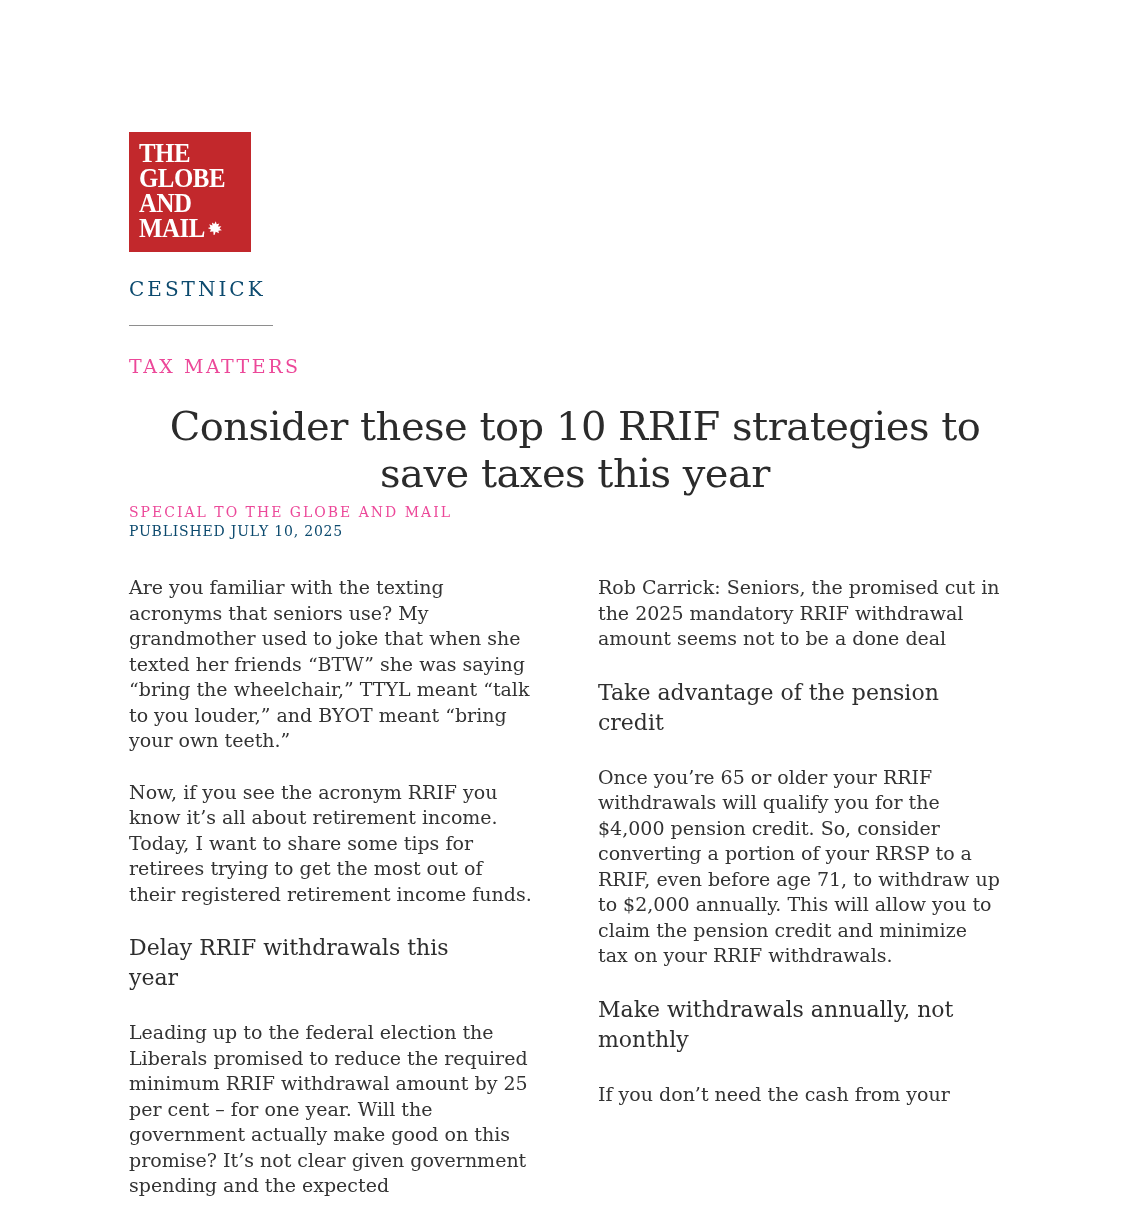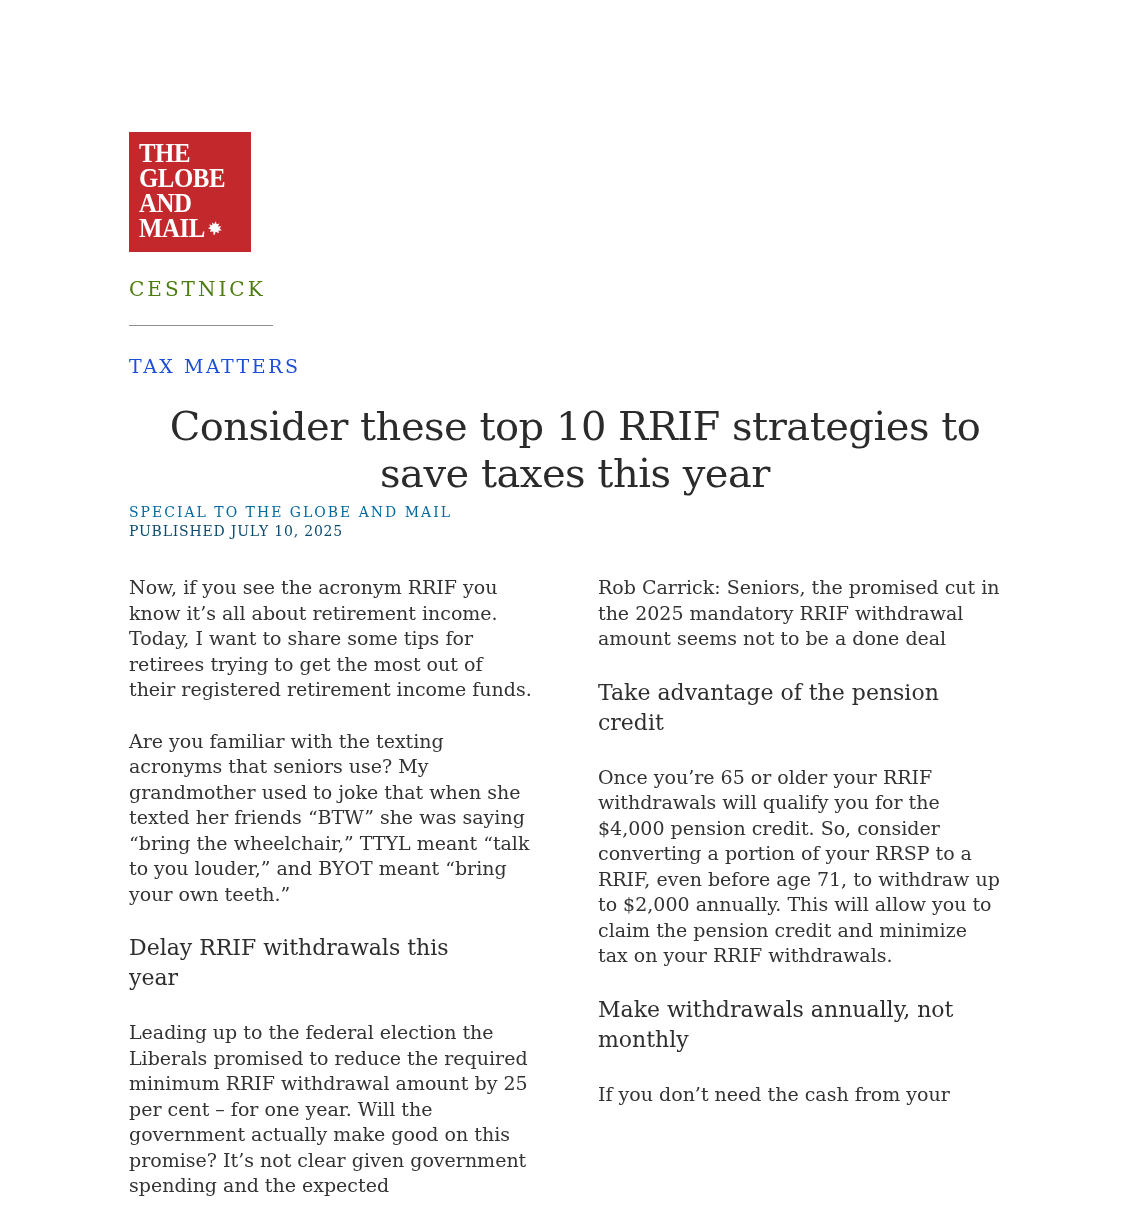--- a/index.html
+++ b/index.html
@@ -17,34 +17,34 @@
   .logo-line {
     display:block; color:#ffffff; font-family:"Liberation Serif", serif;
     font-weight:700; font-size:27px; line-height:25px; letter-spacing:-0.5px;
     transform:scaleX(0.92); transform-origin:left center; white-space:nowrap;
   }
   .logo-last { display:flex; align-items:center; }
   .leaf { width:15px; height:15px; margin-left:3px; transform:rotate(8deg) scaleX(1.08); }
   .leaf path { fill:#ffffff; }
 
   .author {
-    margin-top:25px; font-size:20px; letter-spacing:3px; color:#4d7c0f;
+    margin-top:25px; font-size:20px; letter-spacing:3px; color:#0c4a6e;
   }
   .divider {
     margin-top:24px; width:144px; height:0; border-top:1px solid #8e8e8e;
   }
   .kicker {
-    margin-top:29px; font-size:19px; letter-spacing:2.5px; color:#1d4ed8;
+    margin-top:29px; font-size:19px; letter-spacing:2.5px; color:#ec4899;
   }
   .title {
     margin:26px 0 0 0; font-size:40px; line-height:47px; font-weight:400;
     color:#2b2b2b; letter-spacing:-0.5px; white-space:pre-line;text-align:center;
   }
   .byline {
-    margin-top:7px; font-size:14px; letter-spacing:2px; color:#0369a1;
+    margin-top:7px; font-size:14px; letter-spacing:2px; color:#ec4899;
   }
   .published {
     margin-top:3px; font-size:14px; letter-spacing:0.8px; color:#0c4a6e;
   }
 
   
   .columns { margin-top:36px; display:flex; gap:66px; align-items:flex-start; }
   .column { width:403px; }
   .body-para {
     margin:0 0 26px 0; font-size:19px; line-height:25.5px; color:#333333;
@@ -82,22 +82,22 @@
   <div class="kicker">TAX MATTERS</div>
 
   <h1 class="title">Consider these top 10 RRIF strategies to
 save taxes this year</h1>
 
   <div class="byline">SPECIAL TO THE GLOBE AND MAIL</div>
   <div class="published">PUBLISHED JULY 10, 2025</div>
 
   <div class="columns">
     <div class="column">
+        <p class="body-para"><span>Are you familiar with the texting acronyms that seniors use? My grandmother used to joke that when she texted her friends “BTW” she was saying “bring the wheelchair,” TTYL meant “talk to you louder,” and BYOT meant “bring your own teeth.”</span></p>
         <p class="body-para"><span>Now, if you see the acronym RRIF you know it’s all about </span><span class="inline-link">retirement income</span><span>. Today, I want to share some tips for retirees trying to get the most out of their registered retirement income funds.</span></p>
-        <p class="body-para"><span>Are you familiar with the texting acronyms that seniors use? My grandmother used to joke that when she texted her friends “BTW” she was saying “bring the wheelchair,” TTYL meant “talk to you louder,” and BYOT meant “bring your own teeth.”</span></p>
         <h2 class="section-heading">Delay RRIF withdrawals this
 year</h2>
         <p class="body-para"><span>Leading up to the federal election the Liberals promised to reduce the required minimum RRIF withdrawal amount by 25 per cent – for one year. Will the government actually make good on this promise? It’s not clear given government spending and the expected</span></p>
       </div>
     <div class="column">
         <p class="body-para"><span class="inline-link">Rob Carrick: Seniors, the promised cut in the 2025 mandatory RRIF withdrawal amount seems not to be a done deal</span></p>
         <h2 class="section-heading">Take advantage of the pension
 credit</h2>
         <p class="body-para"><span>Once you’re 65 or older your RRIF withdrawals will qualify you for the $4,000 pension credit. So, consider converting a portion of your RRSP to a RRIF, even before age 71, to withdraw up to $2,000 annually. This will allow you to claim the pension credit and minimize </span><span class="inline-link">tax</span><span> on your RRIF withdrawals.</span></p>
         <h2 class="section-heading">Make withdrawals annually, not

